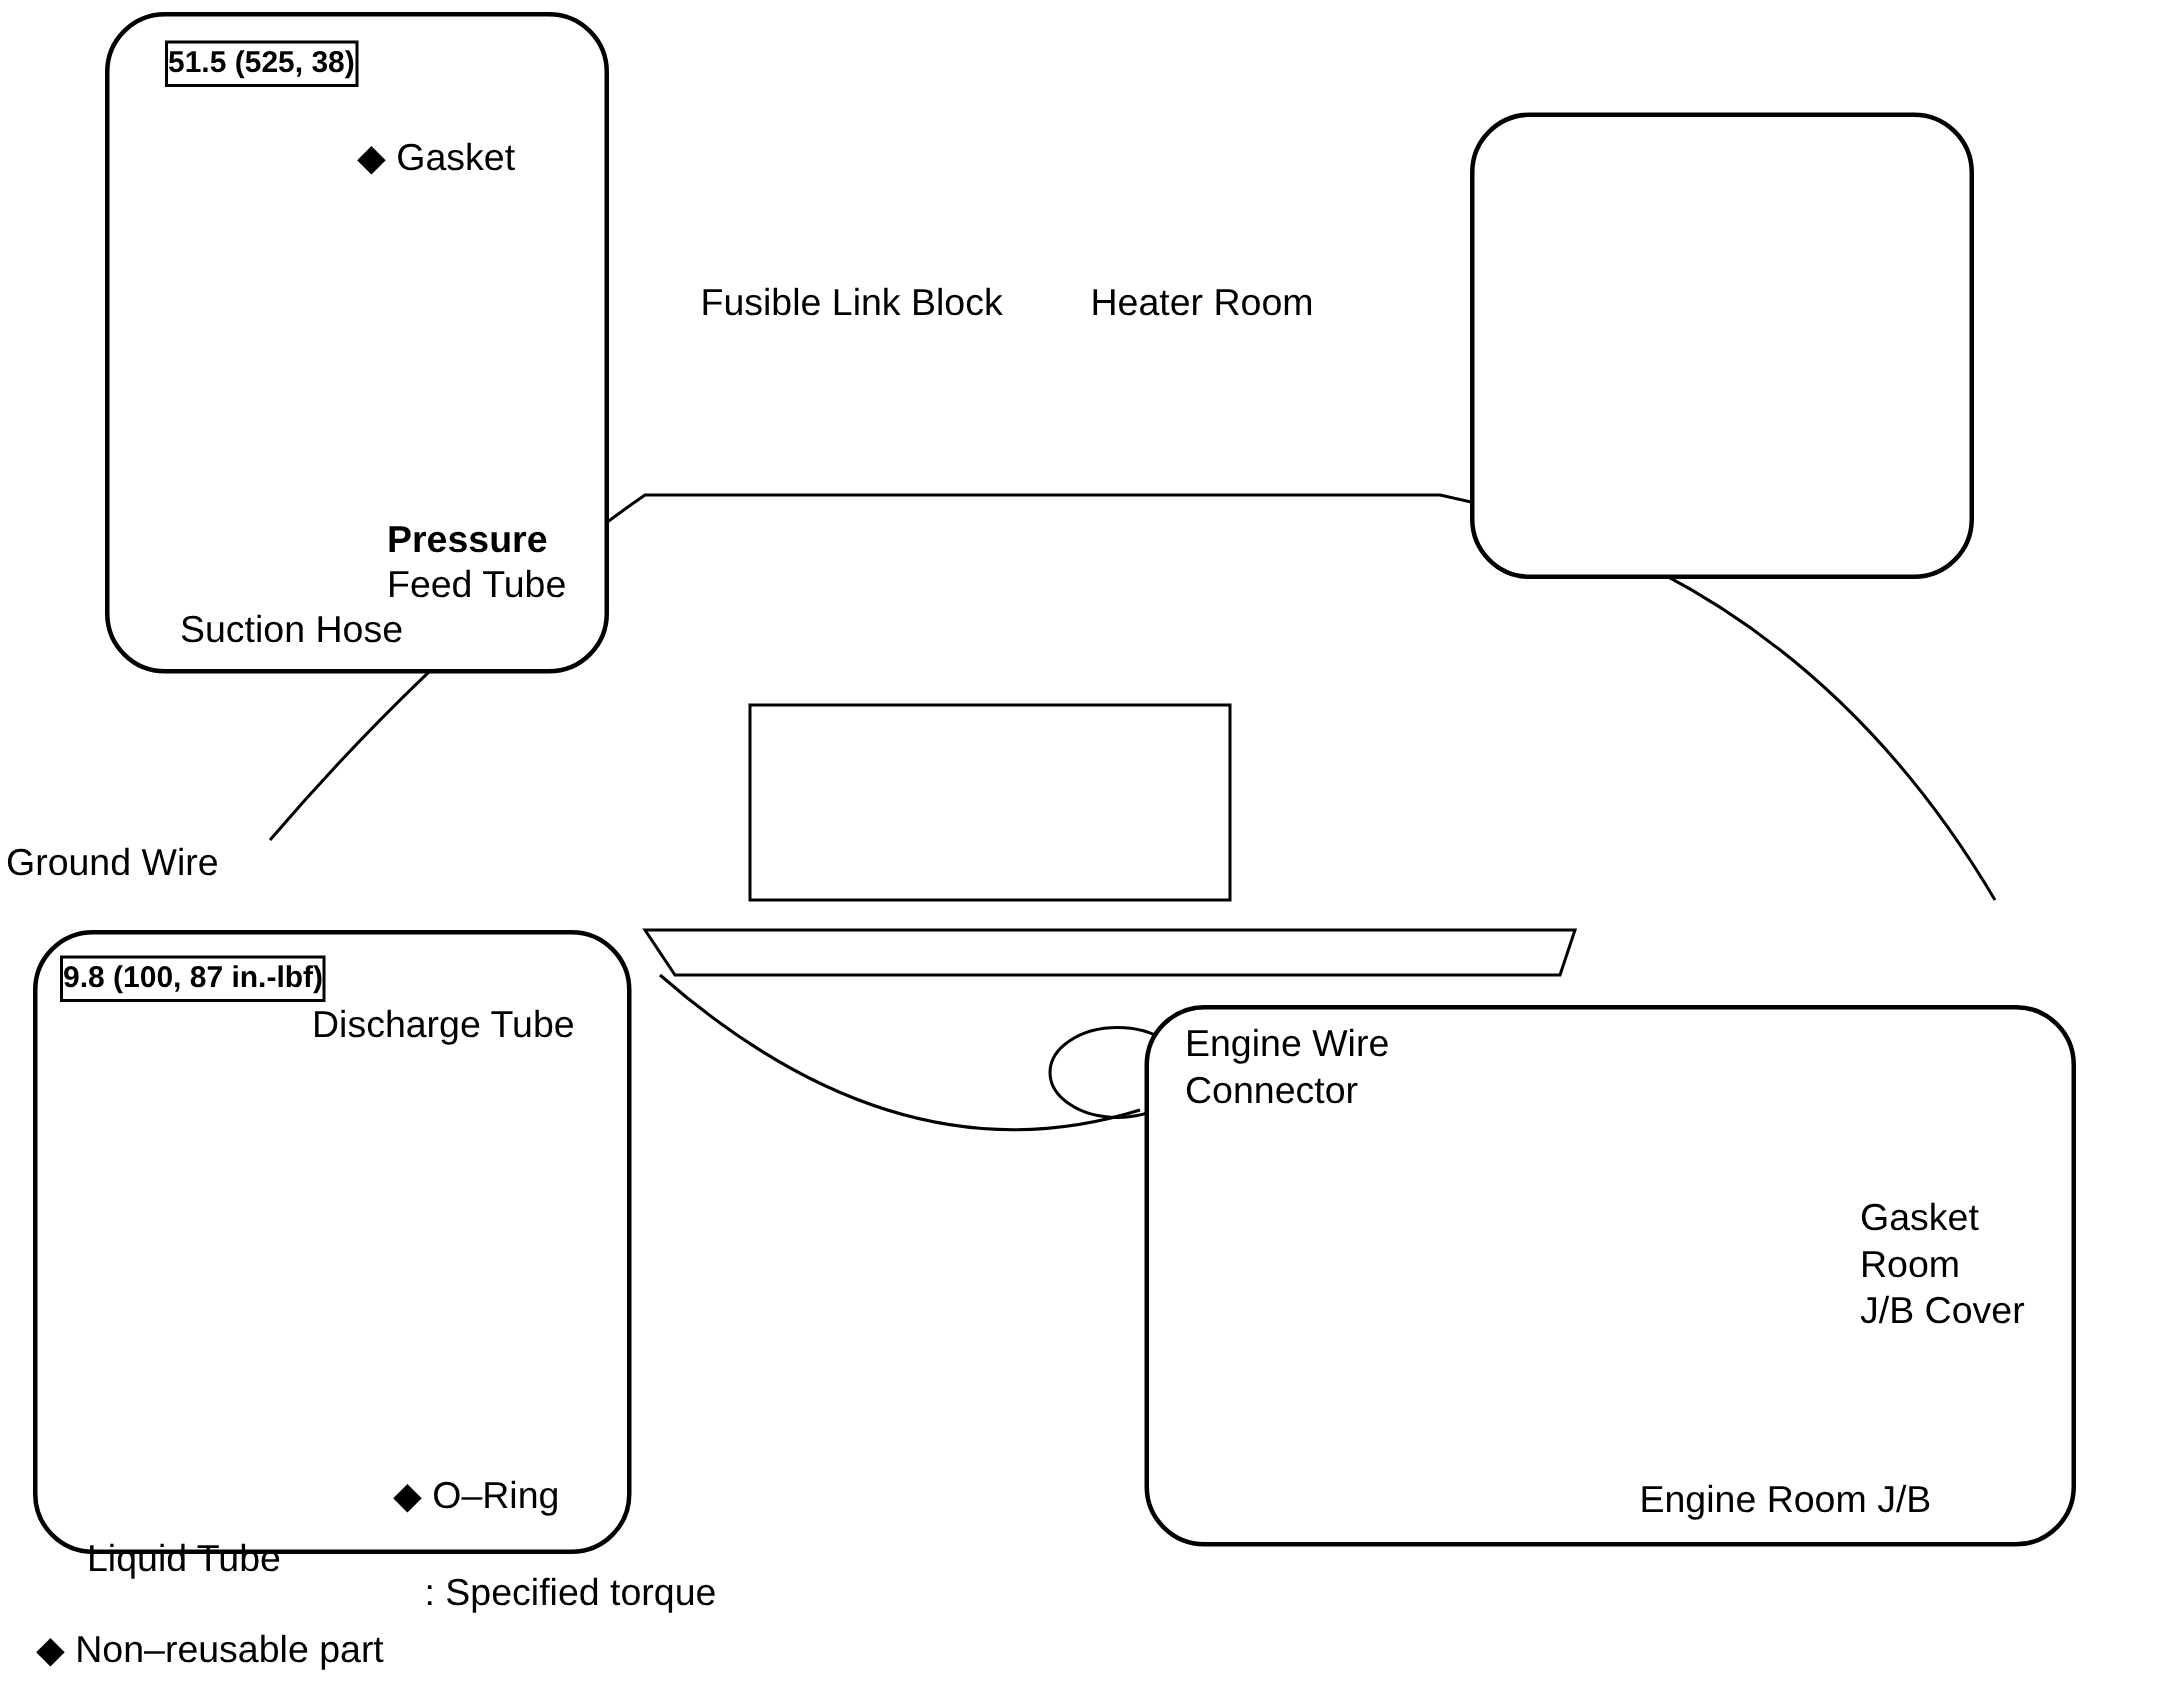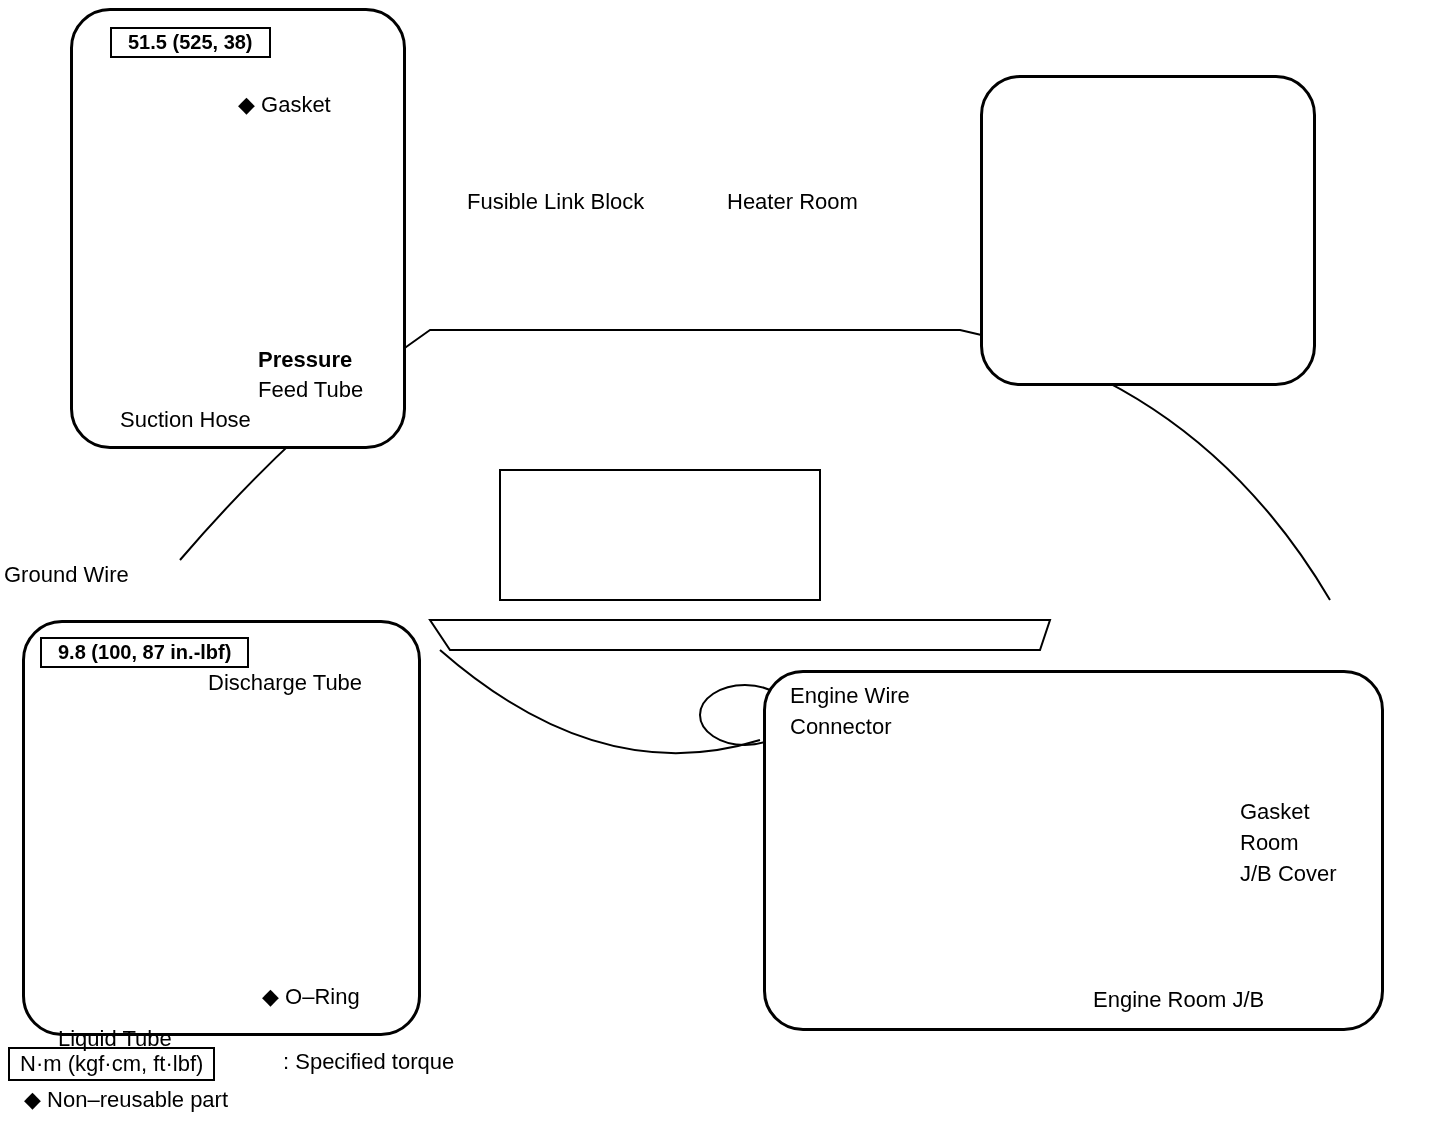--- a/index.html
+++ b/index.html
@@ -1,19 +1,19 @@
 <!DOCTYPE html>
 <html><head>
 <meta charset="utf-8">
 <style>
 body{margin:0;background:#fff;}
 #root{position:relative;width:1440px;height:1122px;overflow:hidden;font-family:"Liberation Sans",sans-serif;color:#000;}
 svg{position:absolute;left:0;top:0;}
-.lbl{position:absolute;font-size:22px;line-height:30px;white-space:nowrap;}
-.box{position:absolute;border:2px solid #000;font-weight:bold;font-size:20px;padding:2px 16px;background:#fff;}
+.lbl{position:absolute;font-size:25px;line-height:30px;white-space:nowrap;}
+.box{position:absolute;border:2px solid #000;font-weight:bold;font-size:20px;padding:2px 0;background:#fff;}
 .callout{position:absolute;border:3px solid #000;border-radius:40px;background:#fff;}
 </style>
 </head>
 <body>
 
 <div id="root">
 <svg width="1440" height="1122" fill="none" stroke="#000" stroke-width="2">
 <path d="M180 560 Q300 420 430 330 L960 330 Q1200 380 1330 600"></path>
 <path d="M430 620 L1050 620 L1040 650 L450 650 Z"></path>
 <rect x="500" y="470" width="320" height="130"></rect>
@@ -35,16 +35,15 @@
 <div class="box" style="left:40px;top:637px;">9.8 (100, 87 in.-lbf)</div>
 <div class="lbl" style="left:208px;top:668px;">Discharge Tube</div>
 <div class="lbl" style="left:58px;top:1024px;">Liquid Tube</div>
 <div class="lbl" style="left:262px;top:982px;">◆ O–Ring</div>
 <div class="lbl" style="left:790px;top:681px;">Engine Wire</div>
 <div class="lbl" style="left:790px;top:712px;">Connector</div>
 <div class="lbl" style="left:1240px;top:797px;">Gasket</div>
 <div class="lbl" style="left:1240px;top:828px;">Room</div>
 <div class="lbl" style="left:1240px;top:859px;">J/B Cover</div>
 <div class="lbl" style="left:1093px;top:985px;">Engine Room J/B</div>
-<div class="lbl" style="left:8px;top:1047px;border:2px solid #000;padding:0 10px;">N·m (kgf·cm, ft·lbf)</div>
 <div class="lbl" style="left:283px;top:1047px;">: Specified torque</div>
 <div class="lbl" style="left:24px;top:1085px;">◆ Non–reusable part</div>
 </div>
 
 </body></html>

